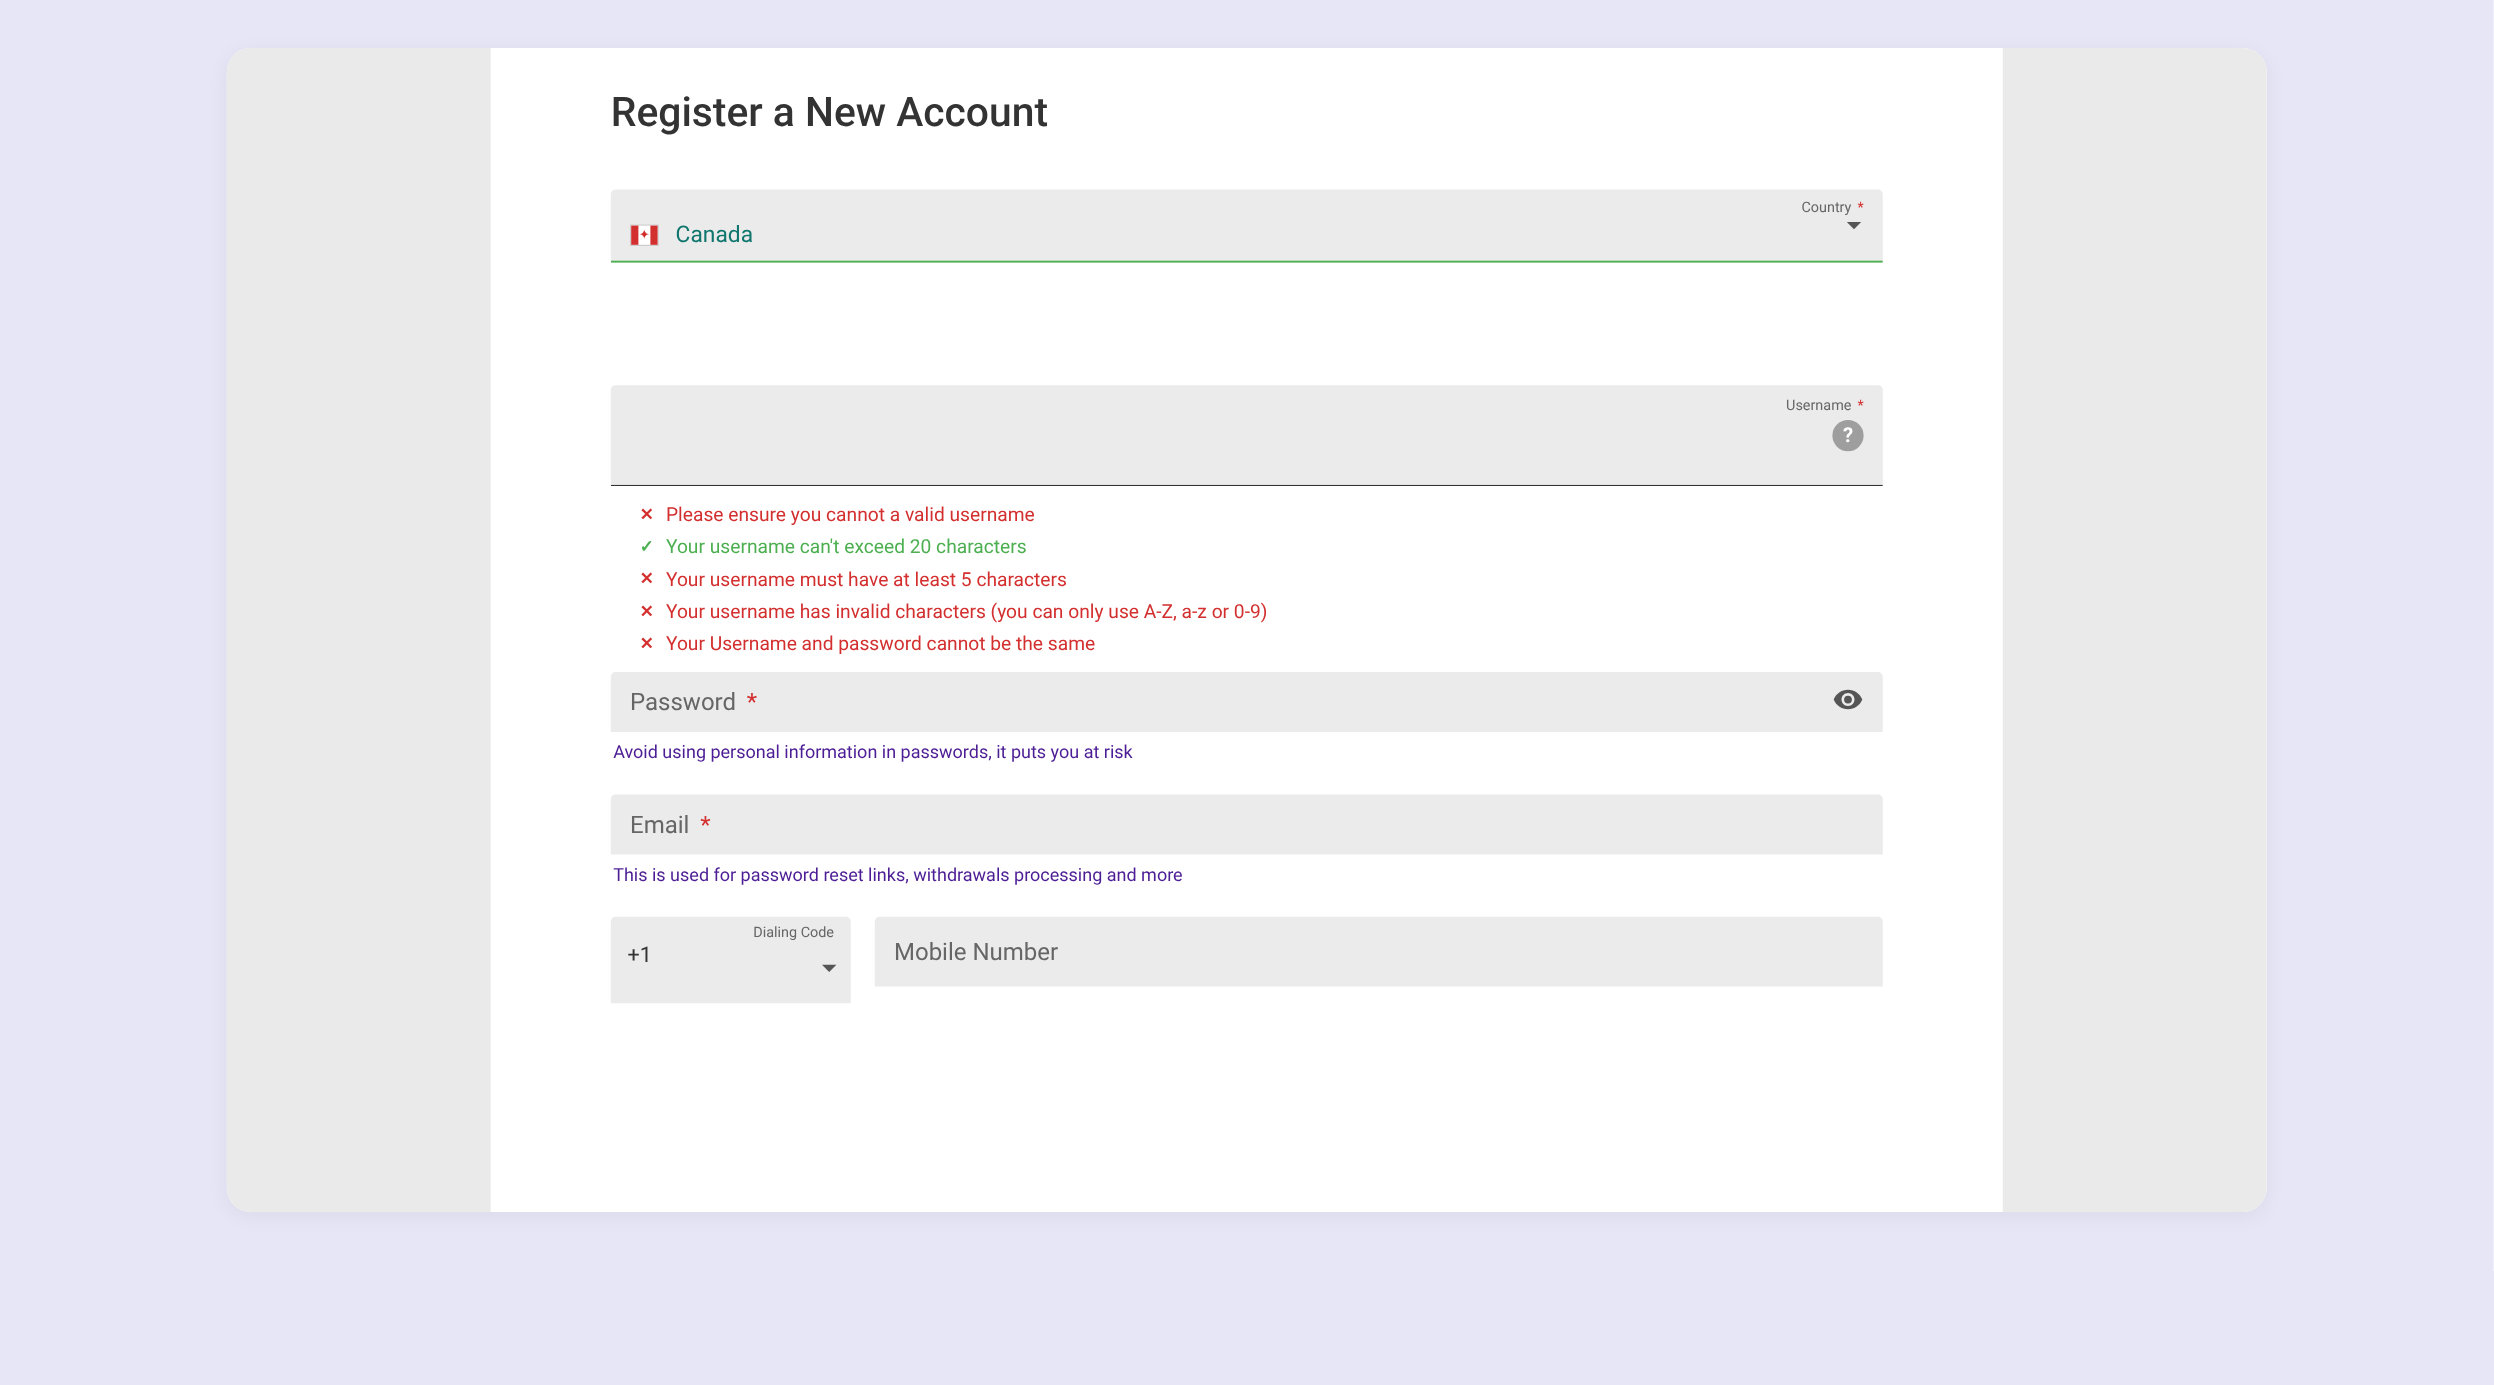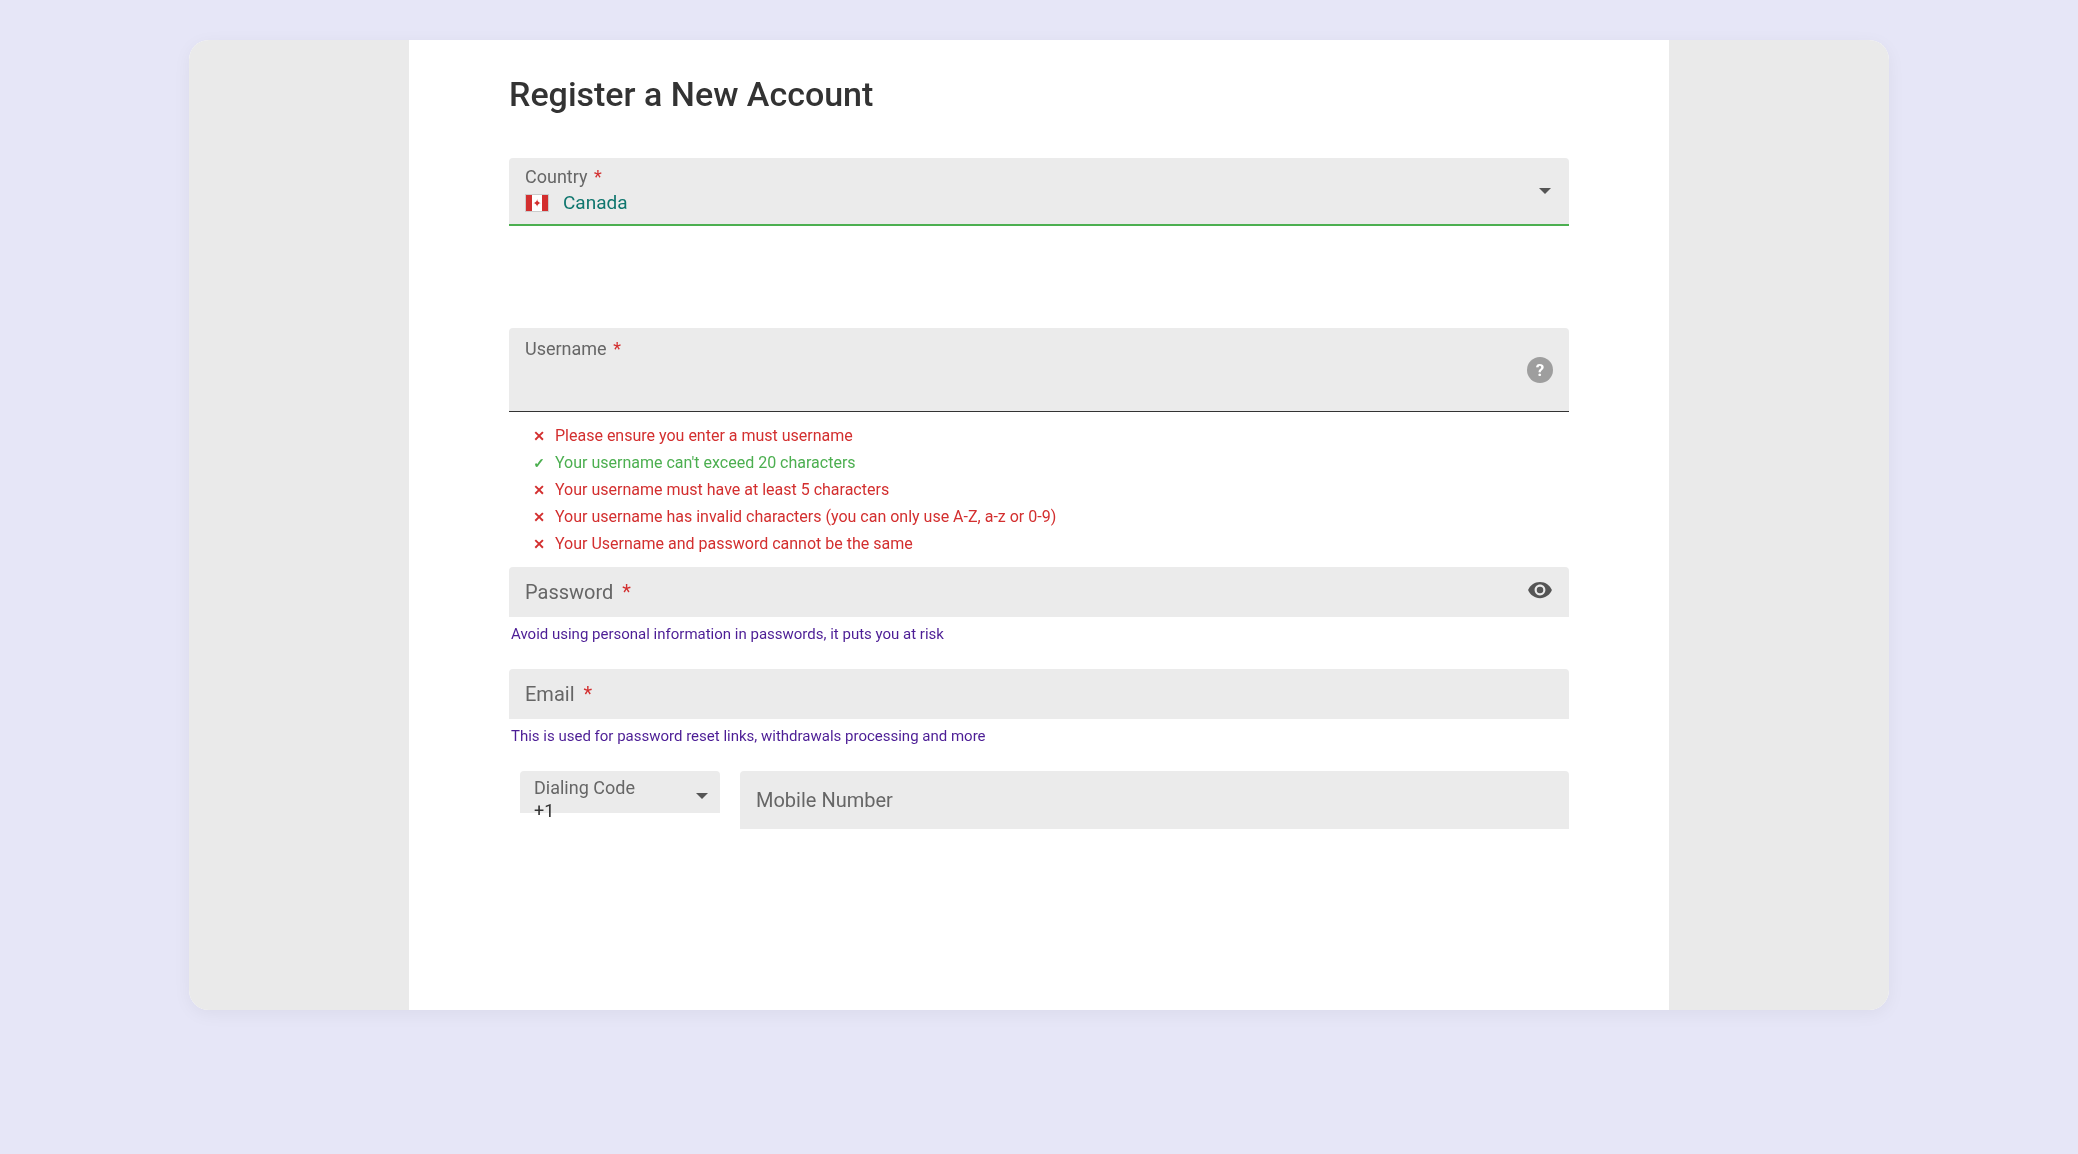--- a/index.html
+++ b/index.html
@@ -44,22 +44,23 @@
   background: #ebebeb;
   border-radius: 4px 4px 0 0;
   position: relative;
   padding: 8px 16px 8px 16px;
   margin-bottom: 6px;
 }
 .field.active { border-bottom: 2px solid #4caf50; }
 .field.focused { border-bottom: 1px solid #333; }
 
 .field .small-label {
-  font-size: 18px;
+  font-size: 12px;
   color: #666;
+  text-align: right;
 }
 .field .small-label .req { color: #d32f2f; margin-left: 2px; }
 
 .field .large-label {
   font-size: 20px;
   color: #666;
 }
 .field .large-label .req { color: #d32f2f; margin-left: 4px; }
 
 .country-field { padding: 8px 16px 10px 16px; }
@@ -166,22 +167,21 @@
   margin: 8px 2px 26px 2px;
 }
 
 .phone-row {
   display: flex;
   gap: 20px;
 }
 .dial-field {
   width: 200px;
   padding: 6px 14px 4px 14px;
-  height: 42px;
-  margin-left: 11px;
+  height: 72px;
 }
 .dial-value { font-size: 18px; color: #333; margin-top: 2px; }
 .dial-field .caret-down { right: 12px; top: 60%; }
 .mobile-field {
   flex: 1;
   height: 58px;
   display: flex;
   align-items: center;
 }
 .mobile-field .large-label { font-size: 20px; }
@@ -214,21 +214,21 @@
       <div class="small-label">
         <span>Username</span>
         <span class="req">*</span>
       </div>
       <span class="help-circle">?</span>
     </div>
 
     <div class="validation-list">
         <div class="validation-item invalid">
           <span class="v-icon">✕</span>
-          <span>Please ensure you enter a must username</span>
+          <span>Please ensure you cannot a valid username</span>
         </div>
         <div class="validation-item valid">
           <span class="v-icon">✓</span>
           <span>Your username can't exceed 20 characters</span>
         </div>
         <div class="validation-item invalid">
           <span class="v-icon">✕</span>
           <span>Your username must have at least 5 characters</span>
         </div>
         <div class="validation-item invalid">

